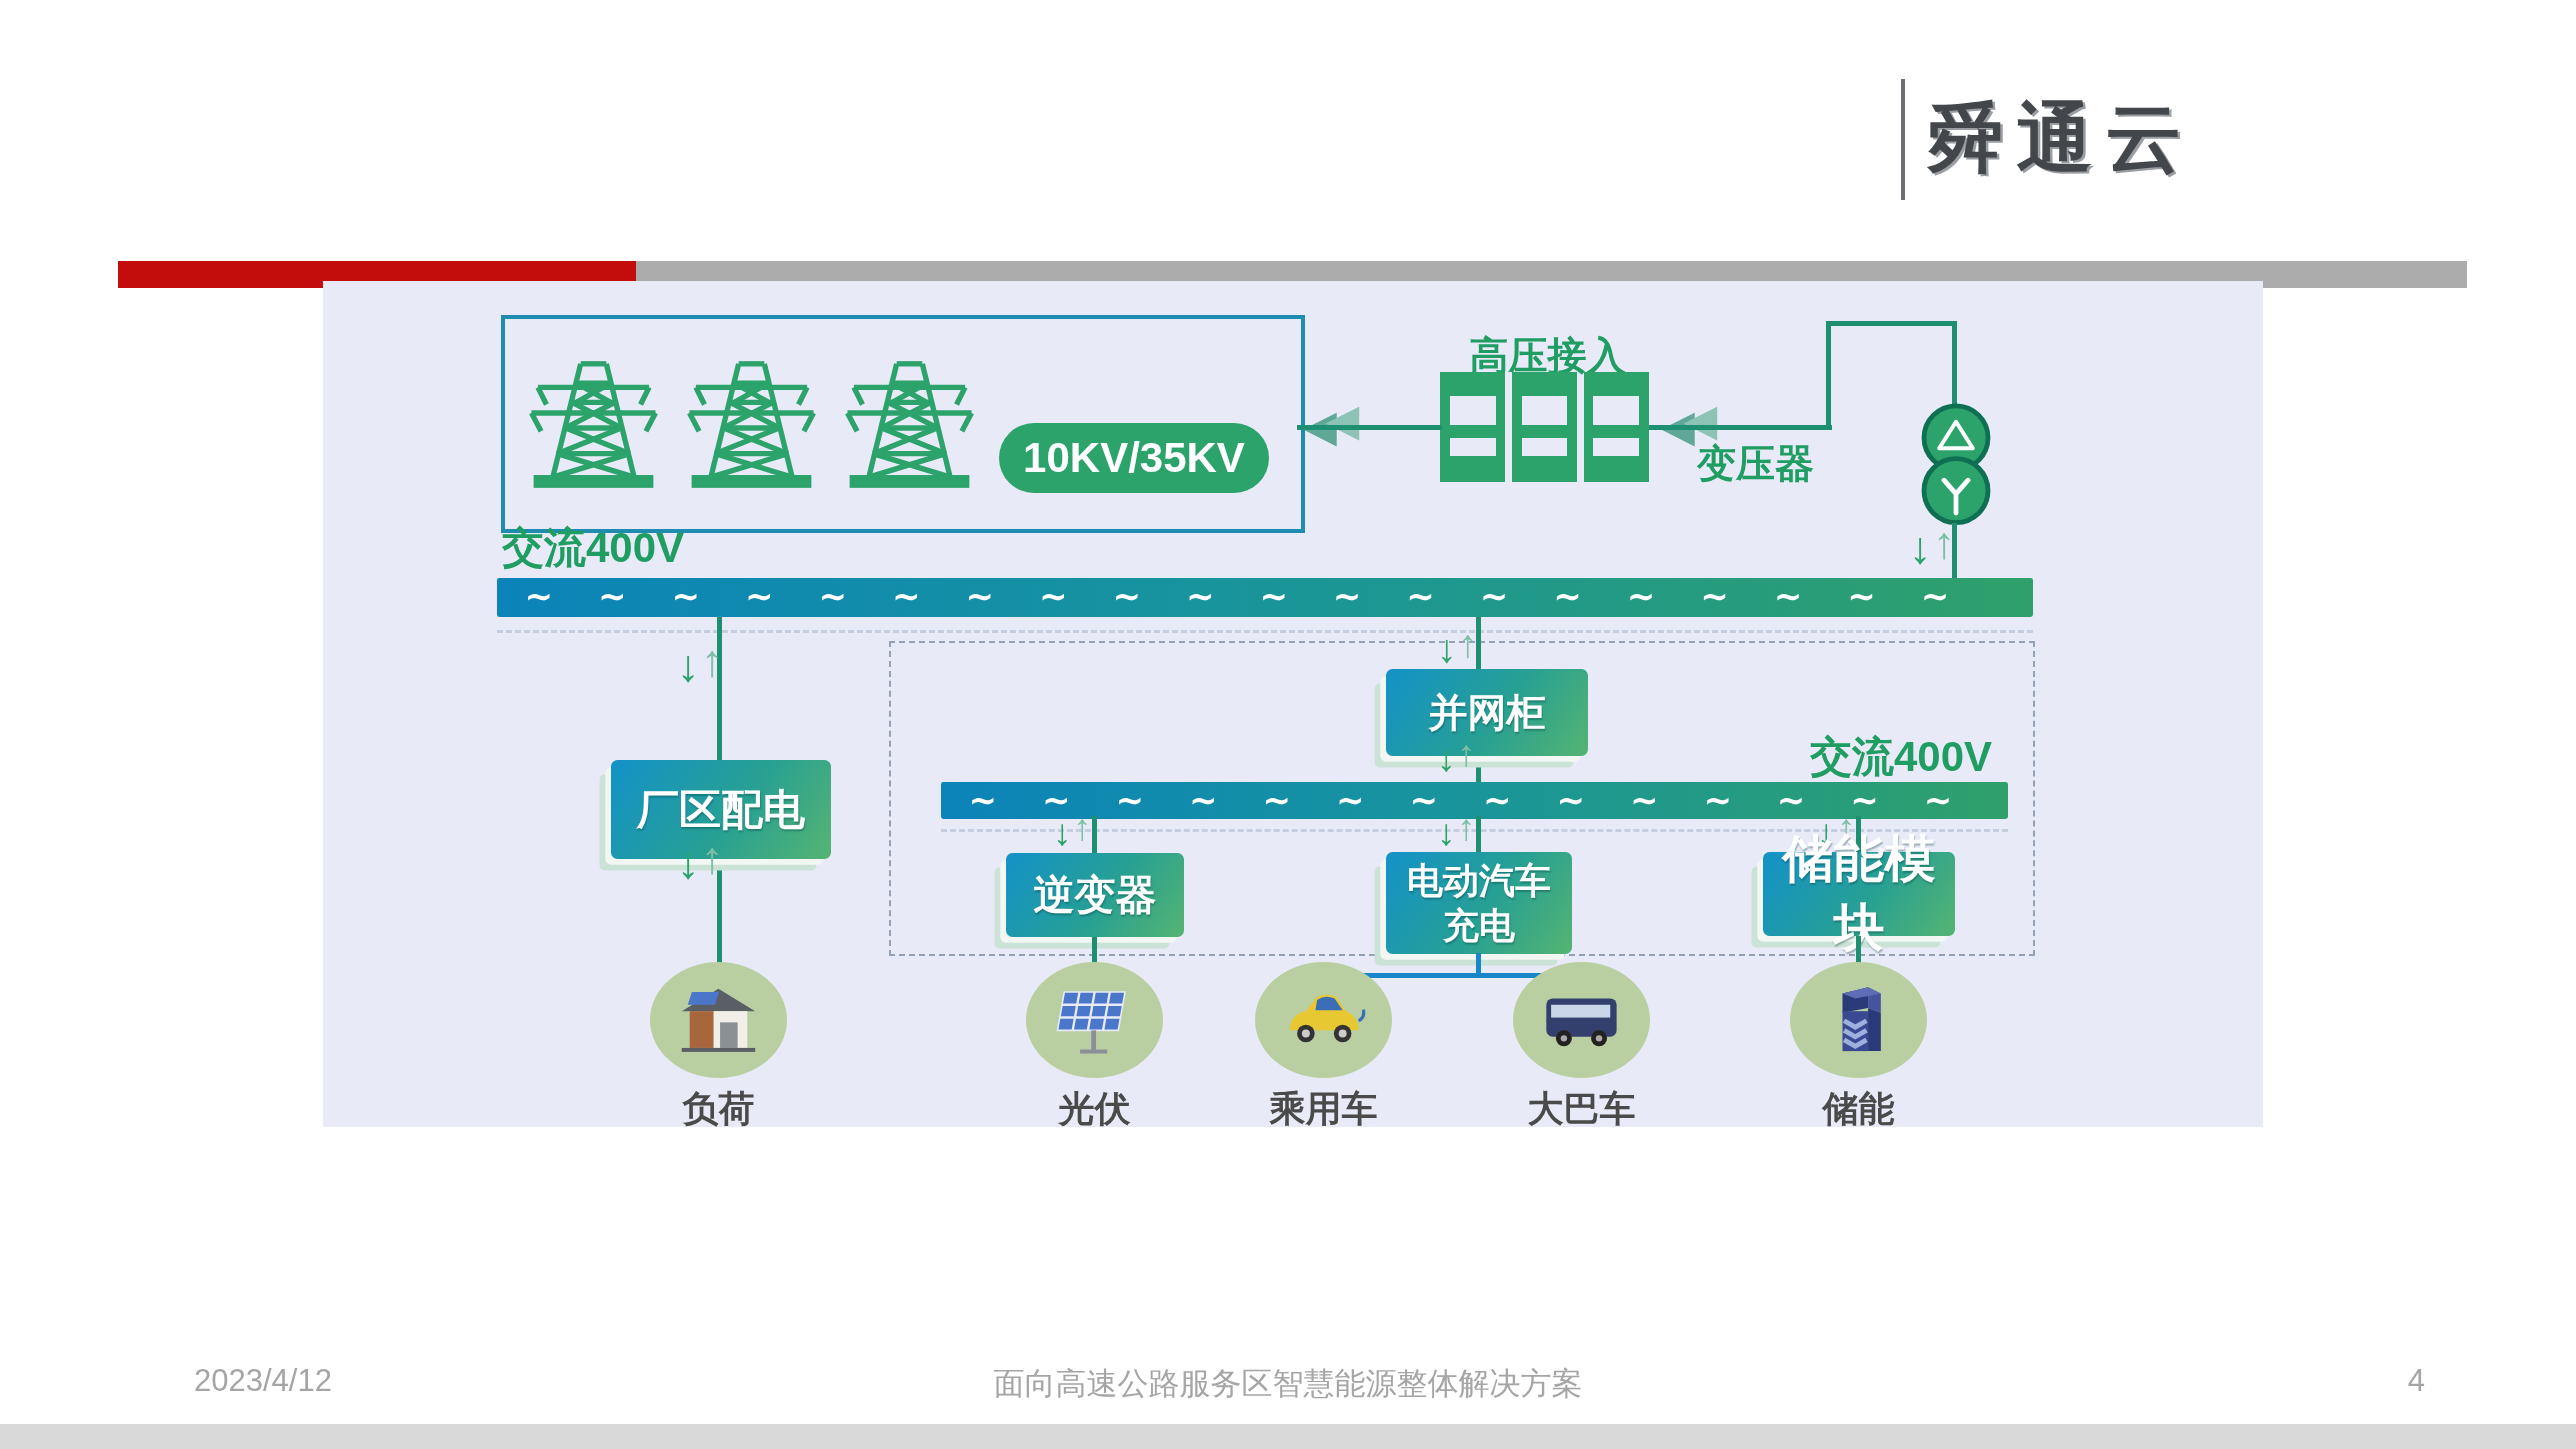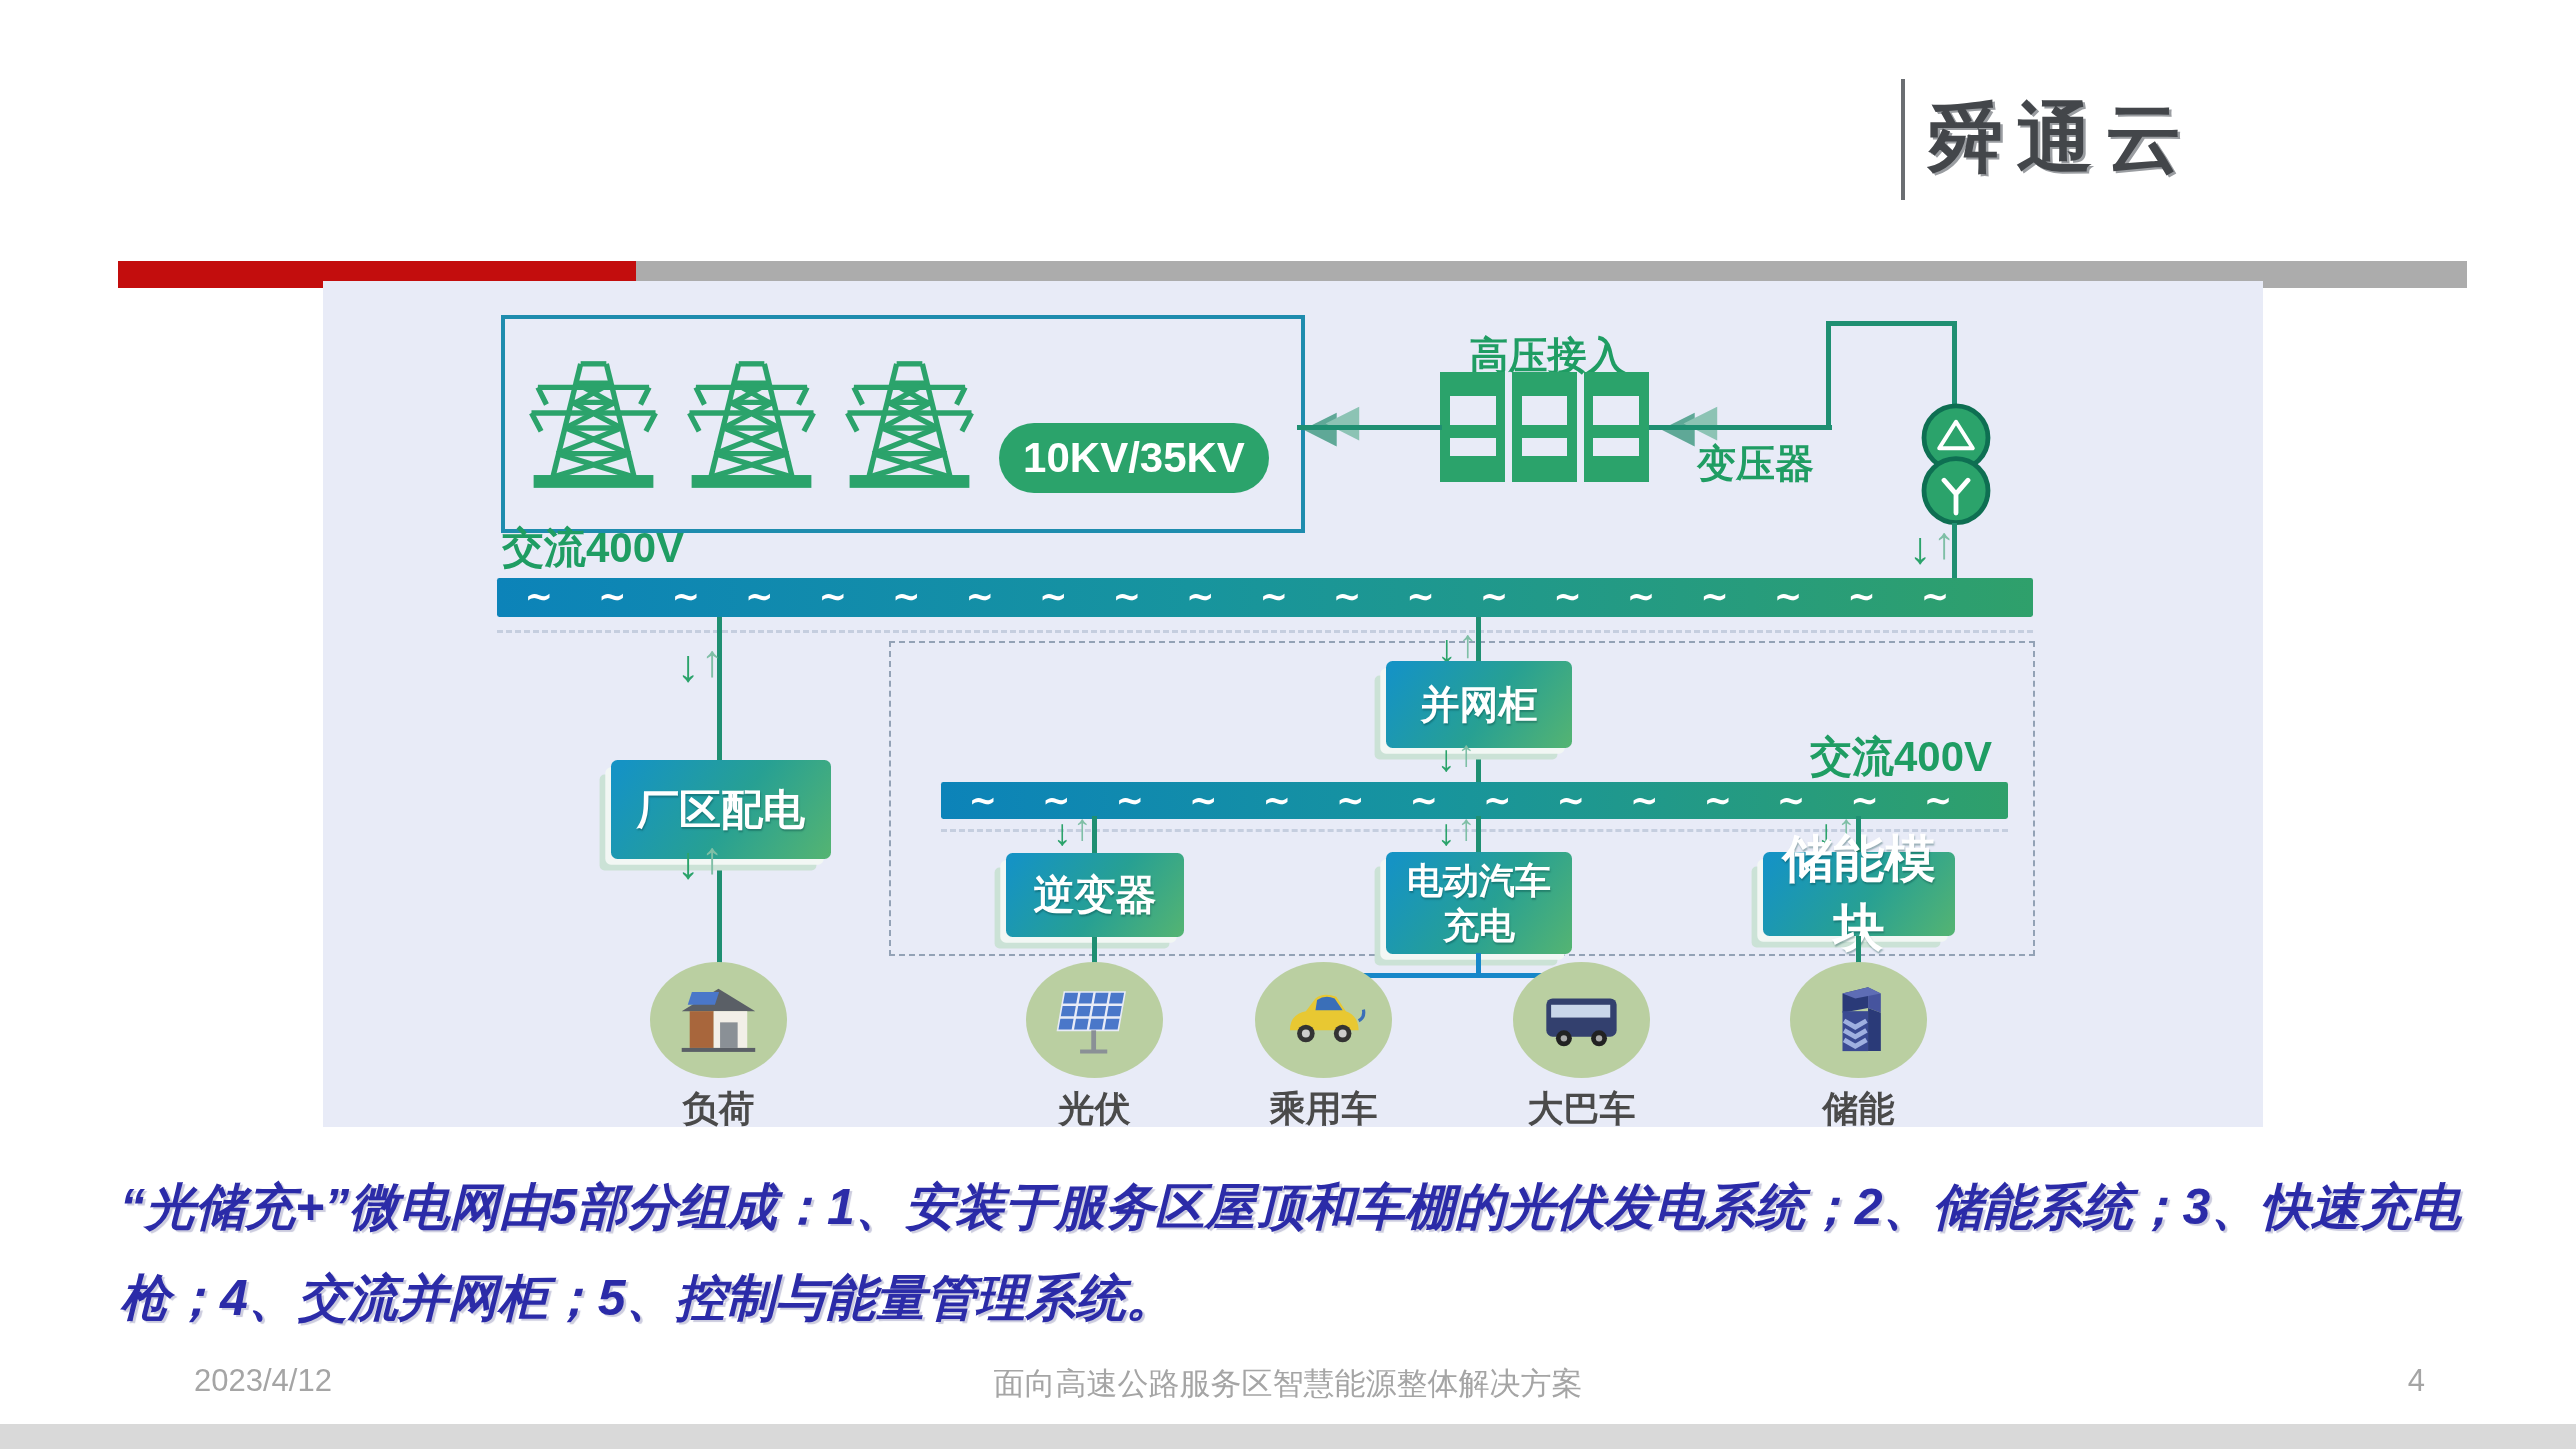--- a/index.html
+++ b/index.html
@@ -224,21 +224,21 @@
         <rect x="4" y="80" width="92" height="5" fill="#5A5F66"></rect>
       </svg>
     </div>
     <div class="abs olabel" style="left:327px;top:804px;width:137px;">负荷</div>
 
     <div class="abs gline" style="left:1153px;top:336px;width:4.8px;height:166px;"></div>
     <div class="abs vpair" style="left:1114px;top:348px;font-size:39px;line-height:39px;">
       <i>↓</i>
         <i class="up">↑</i>
     </div>
-    <div class="abs box3d" style="left:1063px;top:380px;width:186px;height:87px;font-size:39px;">并网柜</div>
+    <div class="abs box3d" style="left:1063px;top:388px;width:202px;height:87px;font-size:39px;">并网柜</div>
     <div class="abs vpair" style="left:1114px;top:459px;font-size:37px;line-height:37px;">
       <i>↓</i>
         <i class="up">↑</i>
     </div>
 
     <div class="abs glabel" style="left:1487px;top:448px;width:198px;font-size:42px;">交流400V</div>
     <div class="abs bus" style="left:618px;top:501px;width:1067px;height:37px;">
       <span class="wave">∼∼∼∼∼∼∼∼∼∼∼∼∼∼</span>
     </div>
     <div class="abs bus-shadow" style="left:618px;top:548px;width:1067px;"></div>
@@ -314,24 +314,20 @@
         <polygon points="62,4 78,12 78,36 62,30" fill="#46549E"></polygon>
         <polygon points="30,12 46,18 78,12 62,4" fill="#5E6DB5"></polygon>
         <rect x="30" y="34" width="32" height="50" fill="#3A4A92"></rect>
         <polygon points="62,30 78,36 78,84 62,84" fill="#2A3A78"></polygon>
         <path d="M32,46 L46,54 L60,46 M32,58 L46,66 L60,58 M32,70 L46,78 L60,70" stroke="#9FB0E0" stroke-width="6" fill="none"></path>
       </svg>
     </div>
     <div class="abs olabel" style="left:1467px;top:804px;width:137px;">储能</div>
   </div>
 
-  <div class="abs bodytext">
-    <div>“光储充+”微电网由5部分组成：1、安装于服务区屋顶和车棚的光伏发电系统；2、储能系统；3、快速充电</div>
-    <div>枪；4、交流并网柜；5、控制与能量管理系统。</div>
-  </div>
 
   <div class="abs footer-date">2023/4/12</div>
   <div class="abs footer-doc">面向高速公路服务区智慧能源整体解决方案</div>
   <div class="abs footer-page">4</div>
   <div class="abs bottom-band"></div>
 
 </div>
 
 
 </body></html>

